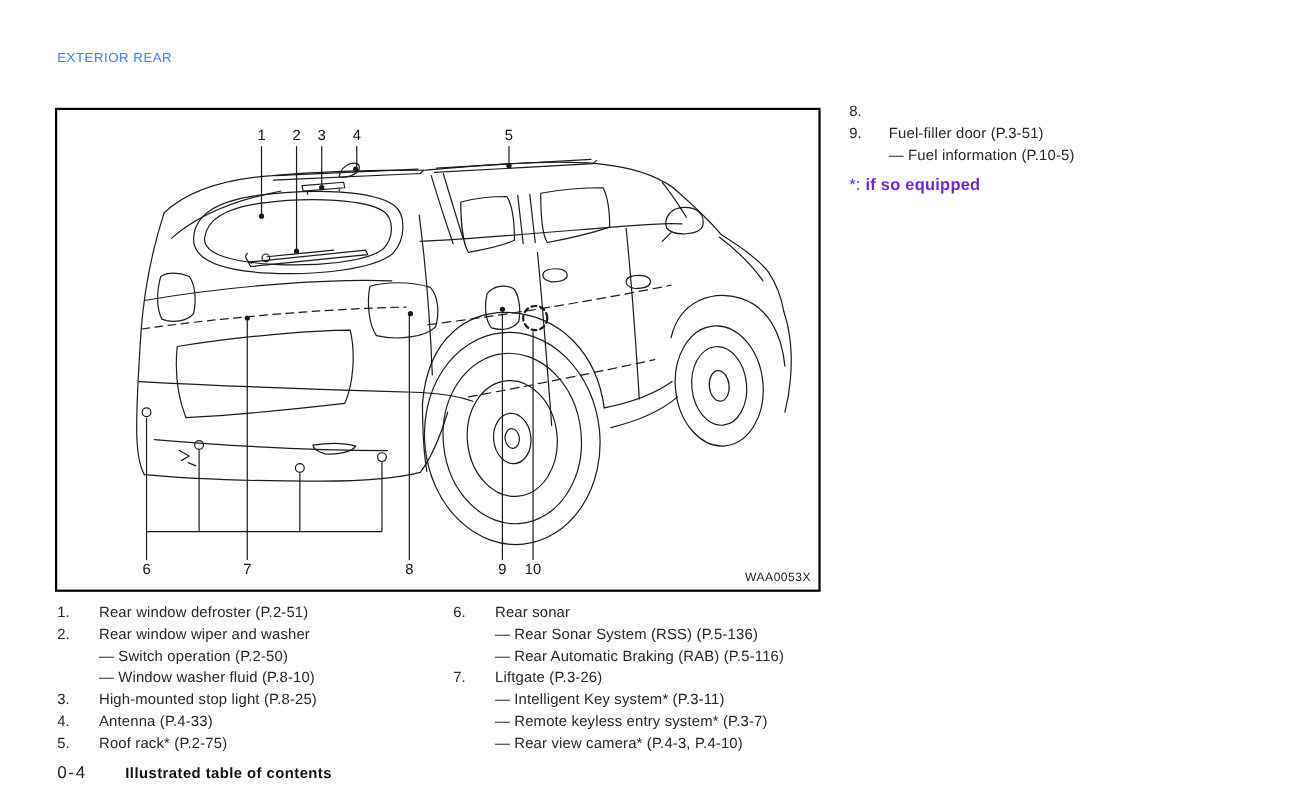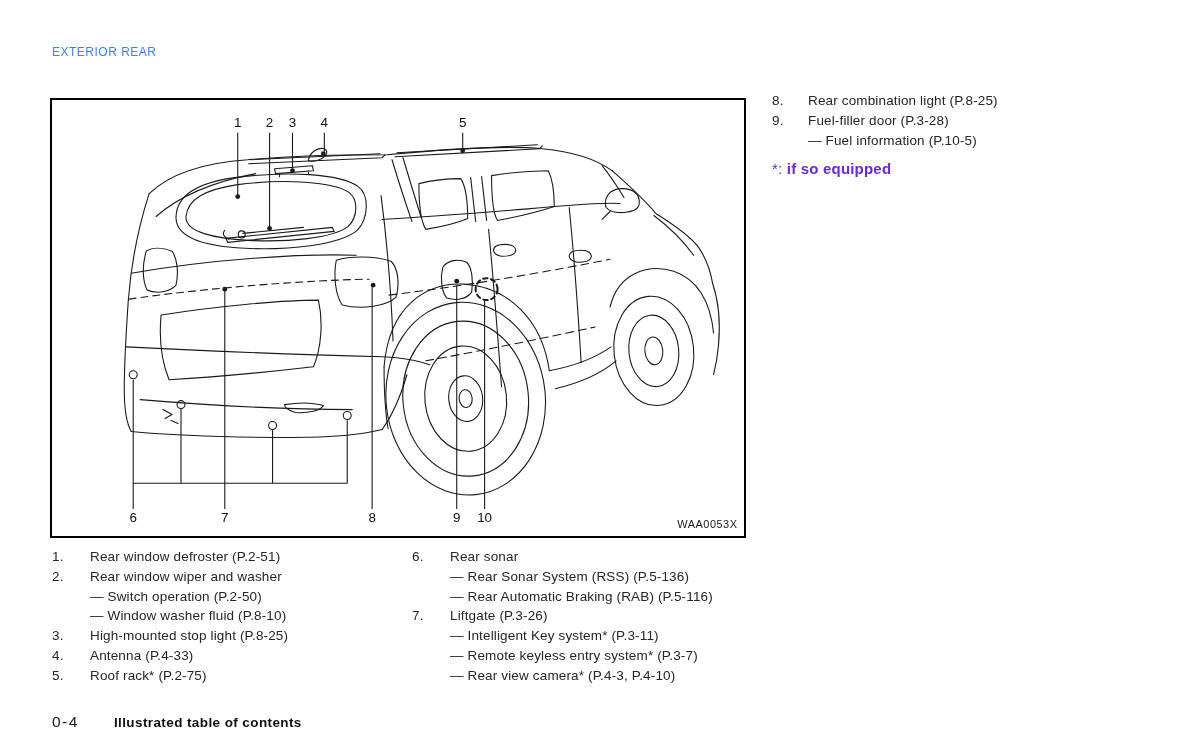--- a/index.html
+++ b/index.html
@@ -18,21 +18,21 @@
   .figure-box svg{display:block;width:100%;height:100%;}
   .col-right{position:absolute;left:772px;top:91px;width:414px;}
   .col-left{position:absolute;left:52px;top:547px;width:358px;}
   .col-mid{position:absolute;left:412px;top:547px;width:348px;}
   .li-row{display:flex;font-size:13.5px;line-height:19.8px;letter-spacing:.15px;color:#262626;}
   .li-num{flex:0 0 38px;}
   .col-right .li-num{flex:0 0 36px;}
   .li-txt{white-space:nowrap;}
   .note{margin-top:10px;font-size:15px;color:#6d28d9;letter-spacing:.2px;}
   .note .note-text{font-weight:700;}
-  .footer{position:absolute;left:52px;top:713px;display:flex;align-items:baseline;gap:15px;}
+  .footer{position:absolute;left:52px;top:694px;display:flex;align-items:baseline;gap:15px;}
   .footer .pg{font-size:15.5px;letter-spacing:1.5px;color:#1a1a1a;}
   .footer .sec{font-size:13.5px;font-weight:700;letter-spacing:.4px;color:#111;padding-left:20px;}
 </style>
 </head>
 <body>
 
 <div class="title">EXTERIOR REAR</div>
 
 <div class="figure-box">
   <svg viewBox="0 0 694 438">
@@ -152,25 +152,24 @@
         <text x="434" y="424" text-anchor="middle" font-size="13.5" fill="#111">10</text>
       </g>
     <text x="688" y="430" text-anchor="end" font-size="11" letter-spacing="0.5" fill="#1a1a1a">WAA0053X</text>
   </svg>
 </div>
 
 <div class="col-right">
   <div>
       <div class="li-row">
         <span class="li-num">8.</span>
-        <span class="li-txt">Rear combination light (P.8-25)</span>
       </div>
       <div class="li-row">
         <span class="li-num">9.</span>
-        <span class="li-txt">Fuel-filler door (P.3-28)</span>
+        <span class="li-txt">Fuel-filler door (P.3-51)</span>
       </div>
       <div class="li-row">
         <span class="li-num"></span>
         <span class="li-txt">— Fuel information (P.10-5)</span>
       </div>
     </div>
   <div class="note"><span>*:</span> <span class="note-text">if so equipped</span></div>
 </div>
 
 <div class="col-left">

